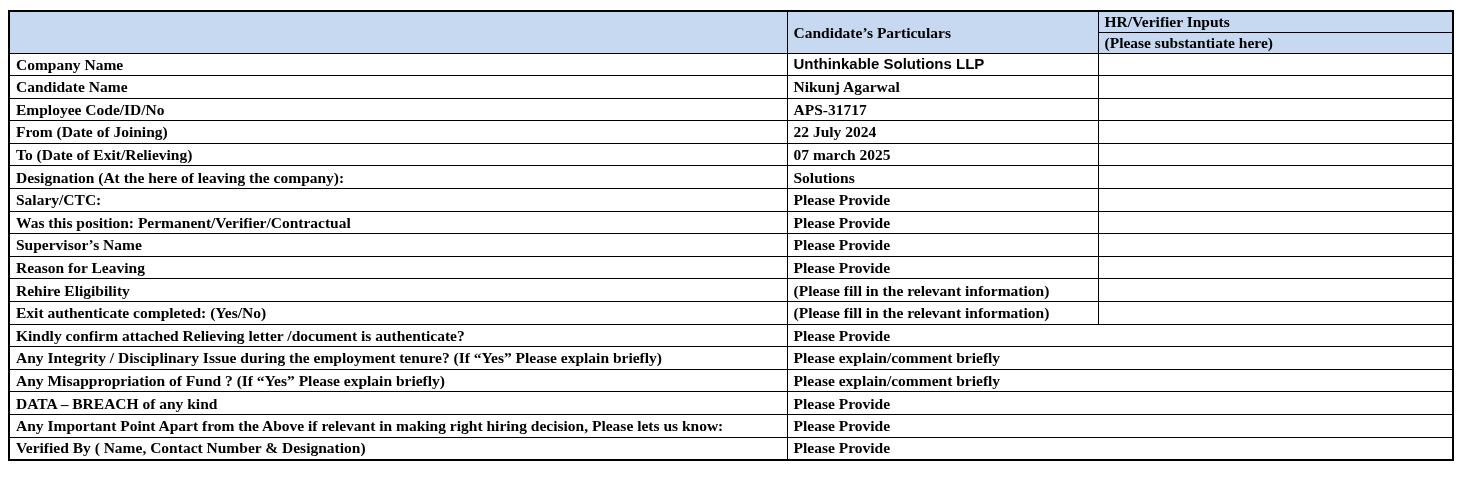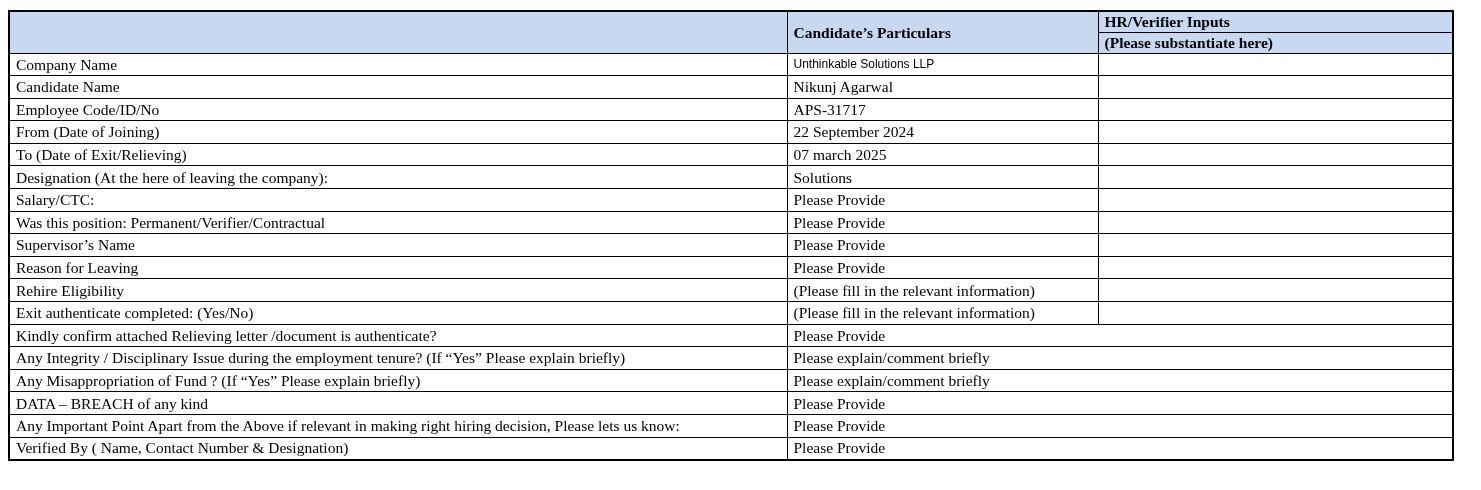--- a/index.html
+++ b/index.html
@@ -21,30 +21,31 @@
   .vtable td{
     border:1px solid #000;
     padding:0 6px;
     font-size:15.5px;
     line-height:1.25;
     color:#000;
     white-space:nowrap;
     overflow:hidden;
     vertical-align:middle;
     background:#ffffff;
+    font-weight:bold;
   }
   .vtable thead td{
     background:#c6d9f0;
     font-weight:bold;
   }
   .vtable thead tr{height:21px;}
   .vtable tbody tr{height:22.6px;}
   .hdr-bottom{vertical-align:bottom;padding-bottom:3px;}
-  td.b{font-weight:normal;margin-top:37px;}
-  td.sans{font-family:"Liberation Sans", sans-serif;font-size:12px;margin-left:38px;}
+  td.b{font-weight:bold;margin-top:37px;}
+  td.sans{font-family:"Liberation Sans", sans-serif;font-size:15px;margin-left:38px;}
 </style>
 </head>
 <body>
 
 <div class="sheet">
   <table class="vtable">
     <colgroup>
       <col style="width:778px">
       <col style="width:311px">
       <col style="width:355px">
@@ -70,21 +71,21 @@
           <td>Nikunj Agarwal</td>
           <td></td>
         </tr>
         <tr>
           <td class="">Employee Code/ID/No</td>
           <td>APS-31717</td>
           <td></td>
         </tr>
         <tr>
           <td class="">From (Date of Joining)</td>
-          <td>22 September 2024</td>
+          <td>22 July 2024</td>
           <td></td>
         </tr>
         <tr>
           <td class="">To (Date of Exit/Relieving)</td>
           <td>07 march 2025</td>
           <td></td>
         </tr>
         <tr>
           <td class="">Designation (At the here of leaving the company):</td>
           <td>Solutions</td>

